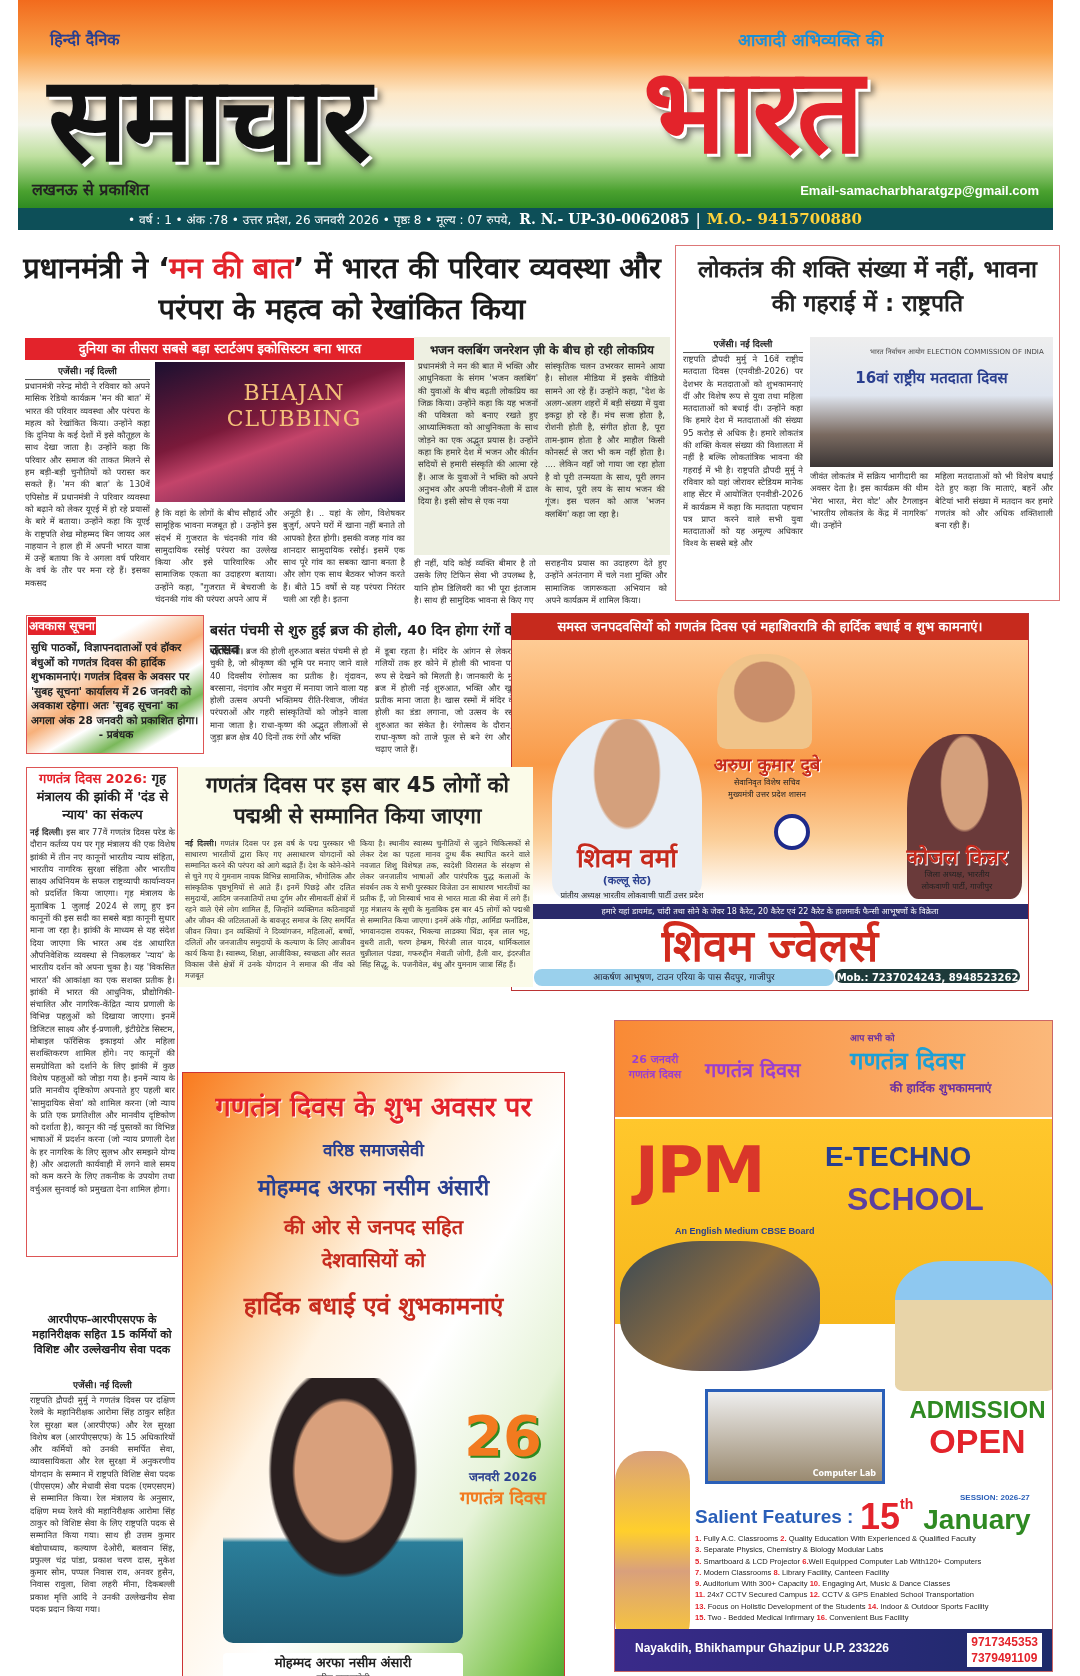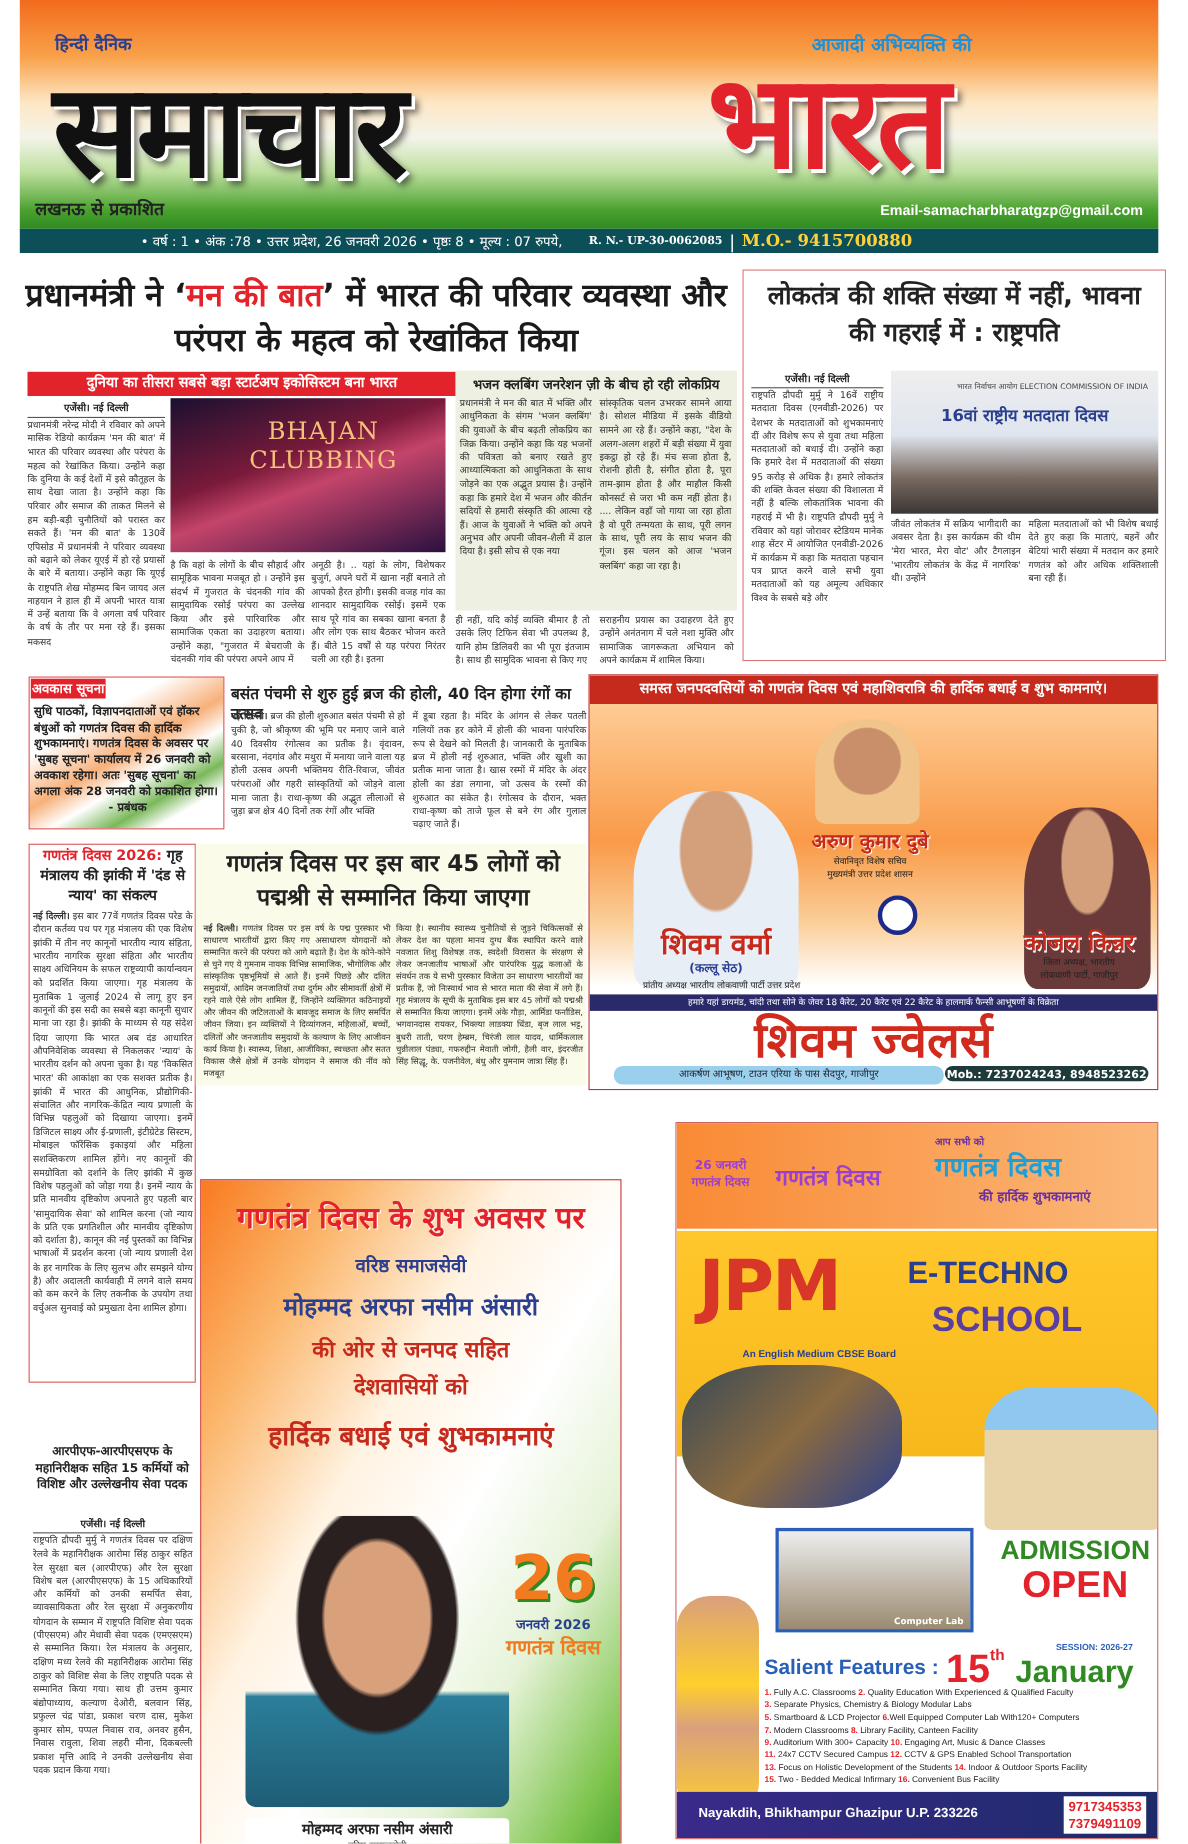--- a/index.html
+++ b/index.html
@@ -6,21 +6,21 @@
   body { width: 1080px; height: 1676px; background: #fff; font-family: "DejaVu Sans", sans-serif; color: #222; overflow: hidden; position: relative; }
   .abs { position: absolute; }
   .masthead { left: 18px; top: 0; width: 1035px; height: 208px; background: linear-gradient(180deg, #f26b1d 0%, #f9a24b 25%, #fde7c6 45%, #f4f4ea 60%, #bfe0a0 75%, #4aa12f 92%, #2f8a22 100%); overflow: hidden; }
   .masthead .tag-left { left: 32px; top: 28px; font-size: 16px; font-weight: bold; color: #2a3f8f; }
   .masthead .tag-right { left: 720px; top: 28px; font-size: 17px; font-weight: bold; color: #1e90d6; }
   .masthead .title-black { left: 30px; top: 60px; font-size: 118px; font-weight: bold; color: #111; letter-spacing: -4px; line-height: 1; text-shadow: 3px 3px 0 #fff, 6px 6px 6px rgba(0,0,0,.5); font-family: "DejaVu Sans", sans-serif; }
   .masthead .title-red { left: 625px; top: 52px; font-size: 118px; font-weight: bold; color: #e3232b; letter-spacing: -4px; line-height: 1; text-shadow: 3px 3px 0 #fff, 6px 6px 6px rgba(0,0,0,.5); }
   .masthead .pub { left: 14px; top: 178px; font-size: 16px; font-weight: bold; color: #222; }
   .masthead .email { right: 14px; top: 183px; font-size: 13px; font-weight: bold; color: #fff; font-family: "Liberation Sans", sans-serif; }
   .infobar { left: 18px; top: 208px; width: 1035px; height: 22px; background: #0d4f58; color: #fff; font-size: 12px; display: flex; align-items: center; padding-left: 110px; white-space: nowrap; }
-  .infobar .rn { font-family: "DejaVu Serif", serif; font-weight: bold; font-size: 10px; margin-left: 24px; }
+  .infobar .rn { font-family: "DejaVu Serif", serif; font-weight: bold; font-size: 14px; margin-left: 8px; }
   .infobar .sep { margin: 0 6px; font-size: 16px; }
   .infobar .mo { color: #ffd23a; font-weight: bold; font-size: 15px; font-family: "DejaVu Serif", serif; }
 
   .headline-main { left: 22px; top: 248px; width: 640px; text-align: center; font-size: 29px; font-weight: bold; line-height: 41px; color: #1a1a1a; }
   .headline-main .red { color: #e3232b; }
   .box-right { left: 675px; top: 245px; width: 385px; height: 356px; border: 1.5px solid #d77; }
   .headline-right { left: 685px; top: 252px; width: 365px; text-align: center; font-size: 23px; font-weight: bold; line-height: 34px; }
   .byline { font-size: 9px; font-weight: bold; text-align: center; }
   .body-text { font-size: 8.4px; line-height: 12.3px; text-align: justify; color: #333; }
   .red-banner { left: 25px; top: 338px; width: 390px; height: 22px; background: #e3232b; color: #fff; font-size: 13px; font-weight: bold; text-align: center; line-height: 22px; }
@@ -30,21 +30,21 @@
   .green-box { left: 414px; top: 337px; width: 256px; height: 218px; background: #eef0e2; }
   .green-box-title { left: 414px; top: 341px; width: 256px; text-align: center; font-size: 12px; font-weight: bold; }
   .img-elec { left: 810px; top: 337px; width: 243px; height: 130px; background: linear-gradient(180deg, #eee 0%, #dfe5ef 45%, #7a6a60 75%, #3b3636 100%); padding-left: 46px; }
   .img-elec .t1 { position:absolute; left: 15px; top: 30px; width: 213px; text-align:center; color:#2a3f8f; font-size: 15px; font-weight: bold; }
   .img-elec .t0 { position:absolute; left: 60px; top: 10px; color:#444; font-size: 7px; }
 
   .notice-box { left: 26px; top: 615px; width: 178px; height: 139px; border: 1.5px solid #d55; background: linear-gradient(150deg, #fff 30%, #f7b07a 50%, #fff 62%, #7ab85a 75%, #fff 85%); }
   .notice-head { left: 28px; top: 617px; width: 68px; height: 18px; background: #e3232b; color: #fff; font-size: 12px; font-weight: bold; text-align: center; line-height: 18px; }
   .notice-text { left: 31px; top: 640px; width: 170px; font-size: 10.5px; line-height: 14.5px; font-weight: bold; color: #222; }
   .holi-title { left: 210px; top: 620px; width: 325px; font-size: 14px; font-weight: bold; }
-  .ad-box { left: 535px; top: 613px; width: 518px; height: 378px; border: 1.5px solid #b33; background: linear-gradient(180deg, #ffd6a5 0%, #f99a48 40%, #fbcf9a 60%, #fff 75%); overflow: hidden; }
+  .ad-box { left: 511px; top: 613px; width: 518px; height: 378px; border: 1.5px solid #b33; background: linear-gradient(180deg, #ffd6a5 0%, #f99a48 40%, #fbcf9a 60%, #fff 75%); overflow: hidden; }
   .ad-box .banner { position:absolute; left:0; top:0; width:100%; height:26px; background:#c62a1d; color:#fff; font-size: 13px; font-weight: bold; text-align:center; line-height:26px; white-space:nowrap; overflow:hidden; }
   .ad-person { position:absolute; border-radius: 45% 45% 10% 10%; }
   .ad-name { position:absolute; color:#c62a1d; font-weight:bold; text-shadow: 1px 1px 0 #fff; }
   .ad-sub { position:absolute; font-size: 8px; color:#222; text-align:center; }
   .ad-strip { position:absolute; left:0; top:290px; width:100%; height:15px; background:#2a2a6a; color:#fff; font-size:8px; text-align:center; line-height:15px; white-space:nowrap; overflow:hidden; }
   .ad-jewel { position:absolute; left:0; top:300px; width:100%; text-align:center; font-size: 44px; font-weight:bold; color:#d12b1e; }
   .ad-footer-l { position:absolute; left:22px; top:355px; width:300px; height:17px; background:#9ad0ec; color:#223; font-size:9px; border-radius:8px; text-align:center; line-height:17px; }
   .ad-footer-r { position:absolute; right:8px; top:355px; width:185px; height:14px; background:#1e3a3a; color:#fff; font-size:10px; font-weight:bold; border-radius:8px; text-align:center; line-height:17px; }
 
   .republic-box { left: 26px; top: 767px; width: 152px; height: 490px; border: 1.5px solid #d55; }

